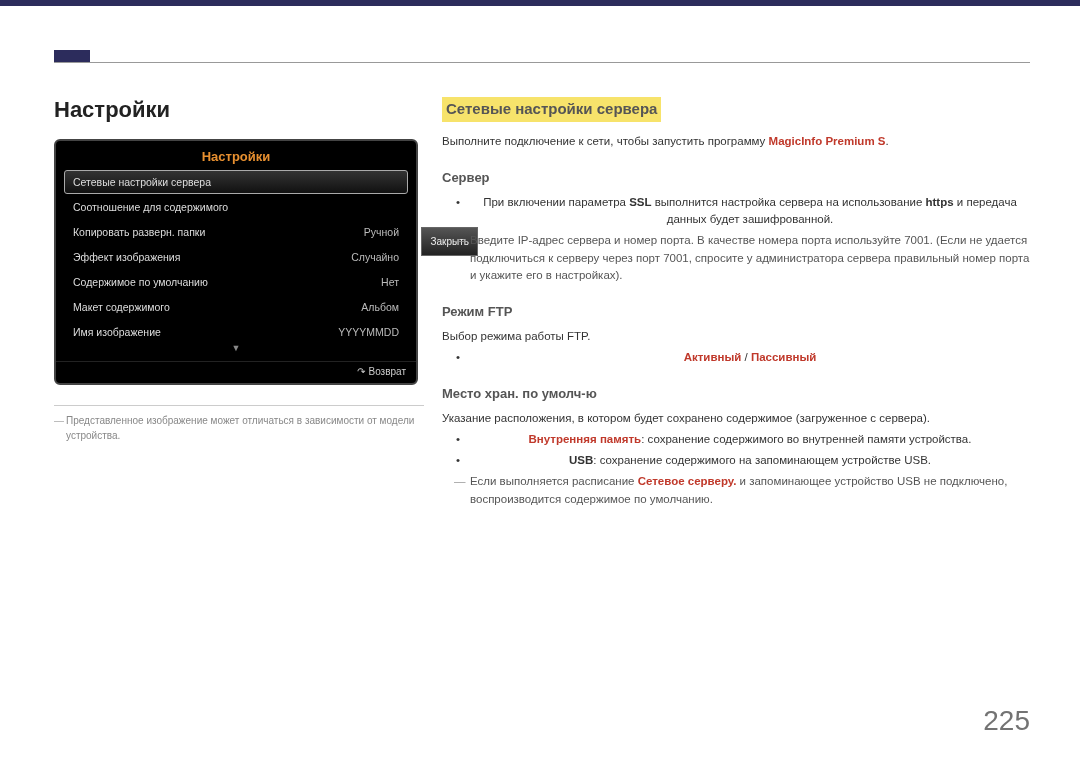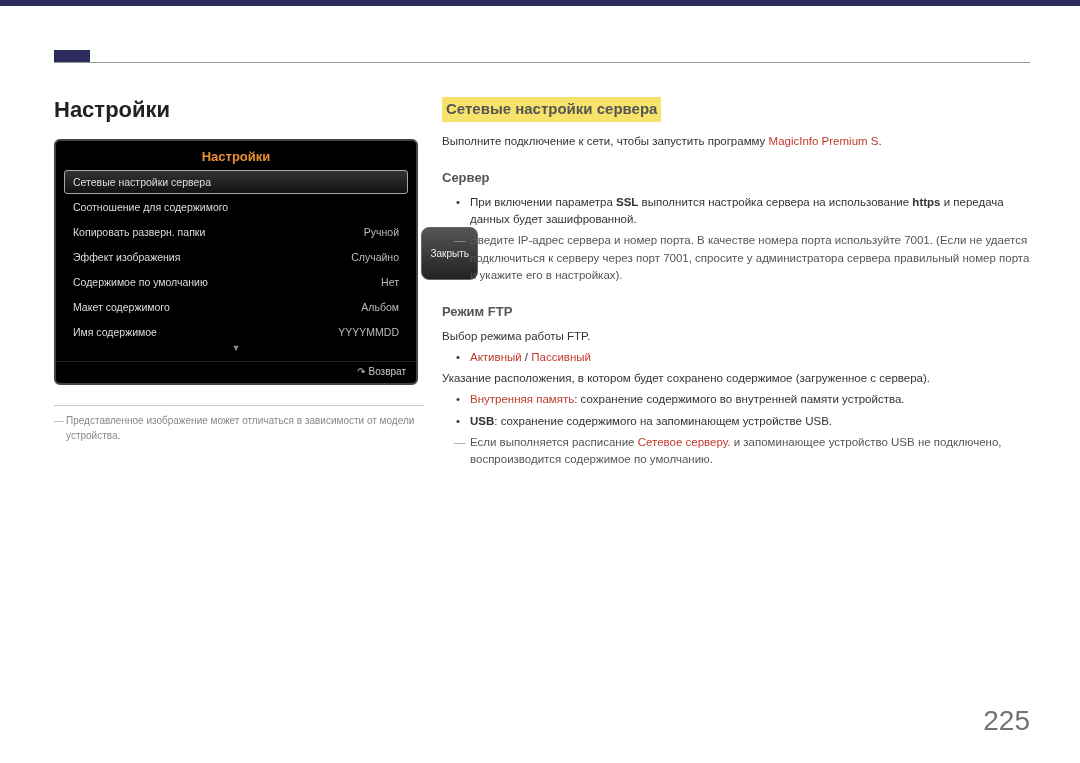--- a/index.html
+++ b/index.html
@@ -89,23 +89,23 @@
   .osd-row .val {
     color: #bbb;
   }
   .osd-close {
     position: absolute;
     right: -54px;
     top: 88px;
     background: linear-gradient(#555,#222);
     color: #eee;
     border: 1px solid #666;
-    border-radius: 8px;
+    border-radius: 0;
     font-size: 10px;
-    padding: 20px 8px;
+    padding: 8px 8px;
   }
   .osd-footer {
     text-align: right;
     font-size: 10px;
     color: #ccc;
     padding: 4px 10px 6px 0;
     border-top: 1px solid #222;
   }
   .osd-arrow {
     text-align: center;
@@ -139,31 +139,32 @@
     color: #555;
     padding: 1px 4px;
     display: inline-block;
   }
   h3.sub {
     font-size: 13px;
     font-weight: bold;
     color: #555;
     margin: 18px 0 6px 0;
   }
-  .red { color: #c0392b; font-weight: normal; margin-top: 34px; }
+  .red { color: #c0392b; font-weight: bold; margin-top: 34px; }
   .bold { font-weight: bold; }
   ul.bullets {
     margin: 4px 0 4px 0;
     padding-left: 28px;
   }
   ul.bullets > li {
     list-style: none;
     position: relative;
     padding-left: 0;
     margin-bottom: 4px;
+    text-align: center;
   }
   ul.bullets > li::before {
     content: "•";
     position: absolute;
     left: -14px;
     color: #333;
   }
   .dash-item {
     position: relative;
     padding-left: 28px;
@@ -223,21 +224,21 @@
           </div>
           <div class="osd-row">
             <span>Содержимое по умолчанию</span>
             <span class="val">Нет</span>
           </div>
           <div class="osd-row">
             <span>Макет содержимого</span>
             <span class="val">Альбом</span>
           </div>
           <div class="osd-row">
-            <span>Имя содержимое</span>
+            <span>Имя изображение</span>
             <span class="val">YYYYMMDD</span>
           </div>
           <div class="osd-arrow">▼</div>
         </div>
         <div class="osd-footer">
           <span class="ret-icon">↶</span><span>Возврат</span>
         </div>
       </div>
       <div class="osd-close">Закрыть</div>
     </div>
@@ -262,20 +263,21 @@
     <div class="dash-item">Введите IP-адрес сервера и номер порта. В качестве номера порта используйте 7001. (Если не удается подключиться к серверу через порт 7001, спросите у администратора сервера правильный номер порта и укажите его в настройках).</div>
 
     <h3 class="sub">Режим FTP</h3>
     <div>Выбор режима работы FTP.</div>
     <ul class="bullets">
       <li>
         <span class="red">Активный</span><span> / </span><span class="red">Пассивный</span>
       </li>
     </ul>
 
+    <h3 class="sub">Место хран. по умолч-ю</h3>
     <div>Указание расположения, в котором будет сохранено содержимое (загруженное с сервера).</div>
     <ul class="bullets">
       <li>
         <span class="red">Внутренняя память</span><span>: сохранение содержимого во внутренней памяти устройства.</span>
       </li>
       <li>
         <span class="bold">USB</span><span>: сохранение содержимого на запоминающем устройстве USB.</span>
       </li>
     </ul>
     <div class="dash-item">

